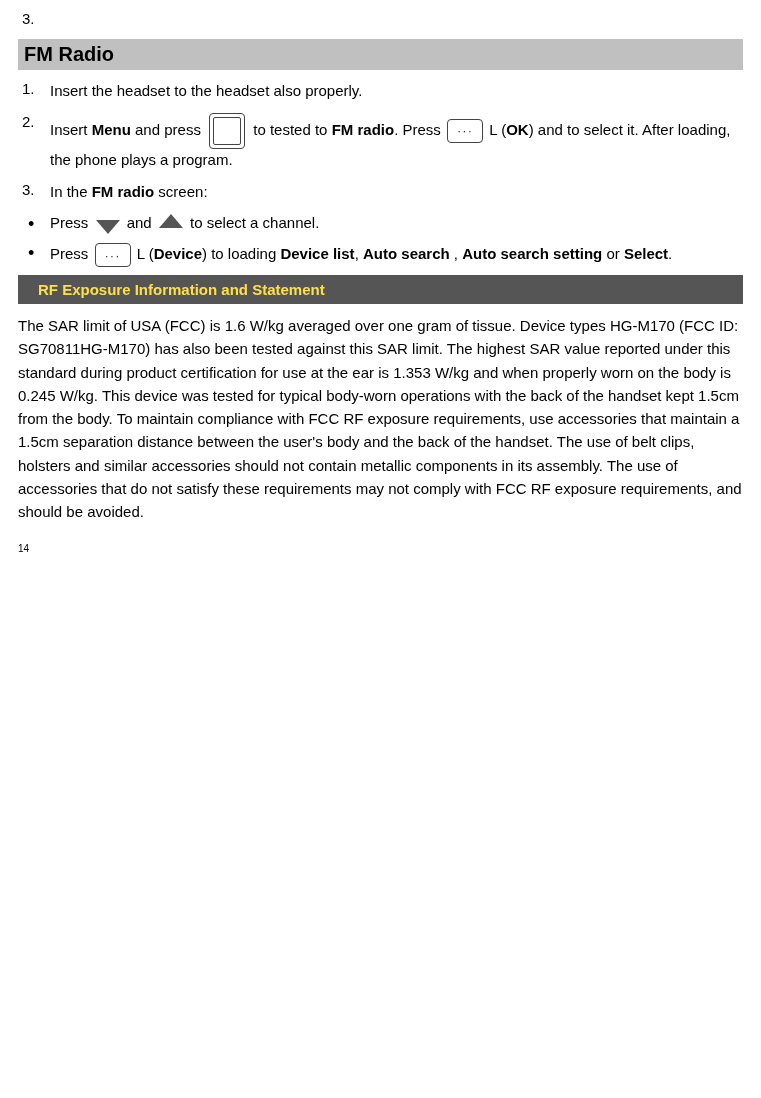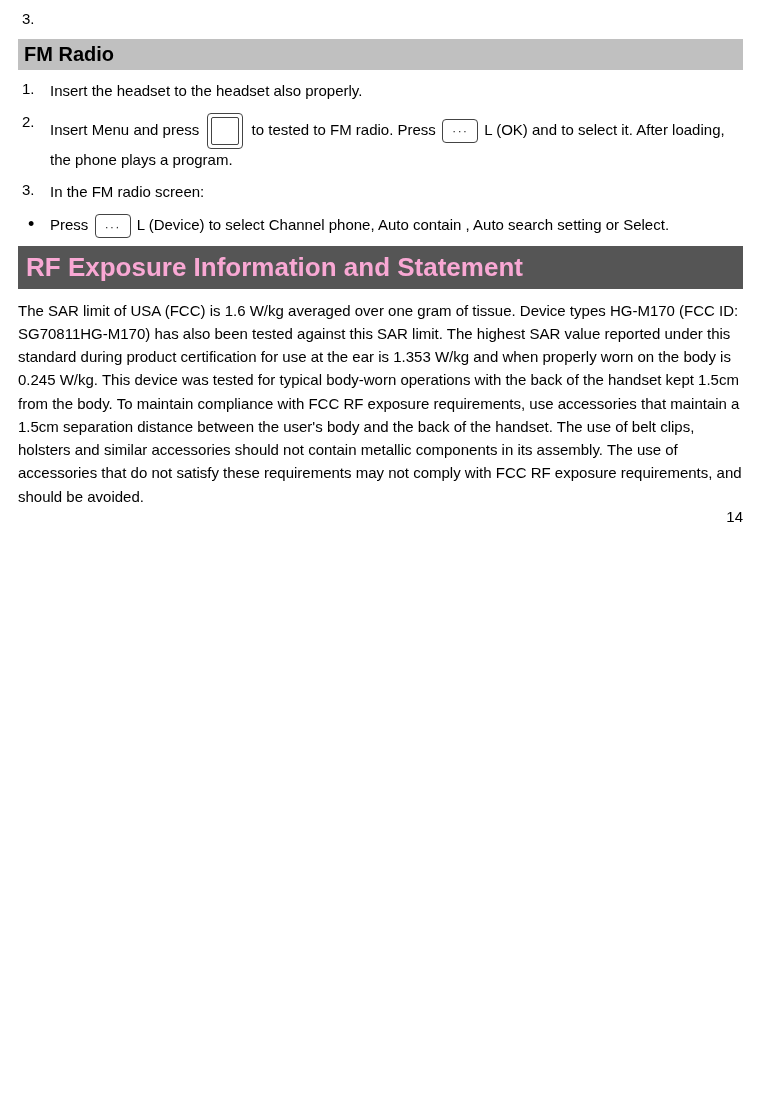--- a/index.html
+++ b/index.html
@@ -14,24 +14,24 @@
     }
     .section-header-gray {
       background: #c0c0c0;
       padding: 4px 6px;
       font-size: 20px;
       font-weight: bold;
       margin-bottom: 10px;
     }
     .section-header-dark {
       background: #555;
-      padding: 6px 8px;
-      font-size: 26px;
+      padding: 6px 20px;
+      font-size: 15px;
       font-weight: bold;
-      color: #f9a8d4;
+      color: #fde047;
       margin-bottom: 10px;
     }
     .step-list {
       list-style: none;
       counter-reset: steps;
       padding-left: 0;
       margin-bottom: 8px;
     }
     .step-item {
       counter-increment: steps;
@@ -120,24 +120,25 @@
       border-left: 12px solid transparent;
       border-right: 12px solid transparent;
       border-bottom: 14px solid #555;
       vertical-align: middle;
       margin: 0 3px;
       position: relative;
       top: -3px;
     }
     .step-content { flex: 1; line-height: 1.5; }
     .page-num {
-      text-align: right;
-      font-size: 15px;
+      text-align: left;
+      margin-top: 20px;
+      font-size: 10px;
     }
-    b { font-weight: normal; }
+    b { font-weight: bold; }
   </style>
 </head>
 <body>
 
 <div style="display:flex; align-items:baseline; margin-bottom: 12px; padding-left:4px;">
   <span style="min-width:22px; margin-right:6px;">3.</span>
 </div>
 
 <div class="section-header-gray">FM Radio</div>
 
@@ -159,27 +160,36 @@
 
   <li class="step-item">
     <span class="step-content">
       <span>In the </span><b>FM radio</b><span> screen:</span>
     </span>
   </li>
 </ol>
 
 <ul class="bullet-list">
 
+  <li class="bullet-item">
+    <span>
+      <span>Press</span>
+      <span class="icon-down-chevron"></span>
+      <span>and</span>
+      <span class="icon-up-chevron"></span>
+      <span>to select a channel.</span>
+    </span>
+  </li>
 
 
   <li class="bullet-item">
     <span>
       <span>Press</span>
       <span class="icon-menu-dots"></span>
-      <span>L (</span><b>Device</b><span>) to select </span><b>Channel phone</b><span>, </span><b>Auto contain</b><span> , </span><b>Auto search setting</b><span> or </span><b>Select</b><span>.</span>
+      <span>L (</span><b>Device</b><span>) to loading </span><b>Device list</b><span>, </span><b>Auto search</b><span> , </span><b>Auto search setting</b><span> or </span><b>Select</b><span>.</span>
     </span>
   </li>
 </ul>
 
 <div class="section-header-dark">RF Exposure Information and Statement</div>
 
 <p style="line-height:1.55; font-size:15px;">The SAR limit of USA (FCC) is 1.6 W/kg averaged over one gram of tissue. Device types HG-M170 (FCC ID: SG70811HG-M170) has also been tested against this SAR limit. The highest SAR value reported under this standard during product certification for use at the ear is 1.353 W/kg and when properly worn on the body is 0.245 W/kg. This device was tested for typical body-worn operations with the back of the handset kept 1.5cm from the body. To maintain compliance with FCC RF exposure requirements, use accessories that maintain a 1.5cm separation distance between the user's body and the back of the handset. The use of belt clips, holsters and similar accessories should not contain metallic components in its assembly. The use of accessories that do not satisfy these requirements may not comply with FCC RF exposure requirements, and should be avoided.</p>
 
 <div class="page-num">14</div>
 

